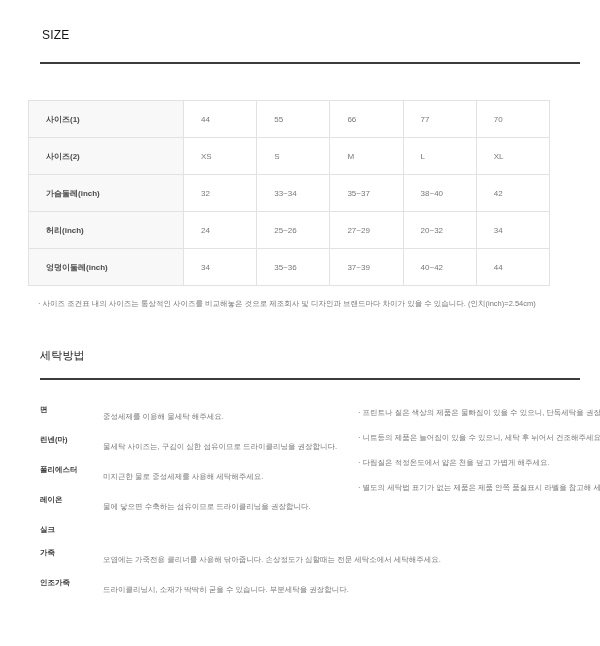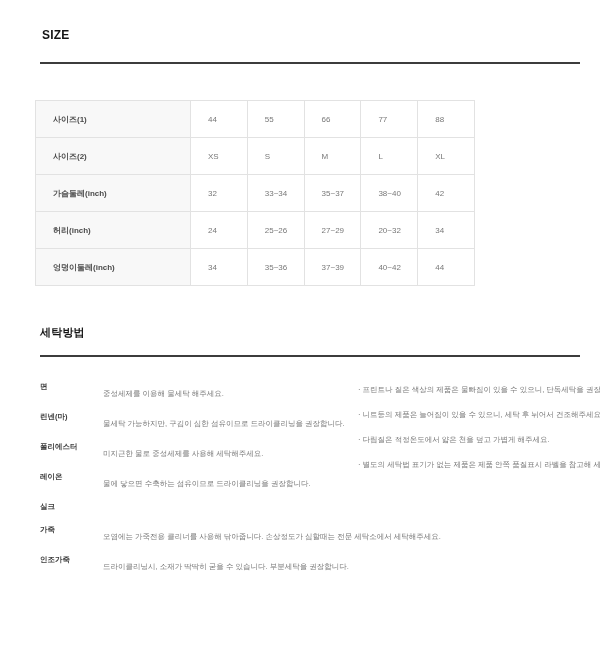--- a/index.html
+++ b/index.html
@@ -6,21 +6,21 @@
   html, body { background: #ffffff; }
   body { font-family: "Liberation Sans", "DejaVu Sans", sans-serif; }
   .page {
     position: relative;
     width: 600px;
     height: 646px;
     background: #ffffff;
     overflow: hidden;
   }
   .section-heading {
-    font-weight: bold;
+    font-weight: normal;
     color: #151515;
     letter-spacing: 0.2px;
   }
   .size-heading {
     padding-top: 28px;
     margin-left: 42px;
     font-size: 12px;
     line-height: 14px;
   }
   .rule {
@@ -28,22 +28,22 @@
     height: 2px;
     background: #3c3c3c;
     margin-left: 40px;
   }
   .rule-size { margin-top: 20px; }
   .rule-wash { margin-top: 16px; }
 
   table.size-table {
     border-collapse: collapse;
     table-layout: fixed;
-    width: 440px;
-    margin: 36px 0 0 35px;
+    width: 522px;
+    margin: 36px 0 0 28px;
     font-size: 8px;
   }
   table.size-table th, table.size-table td {
     border: 1px solid #e2e2e2;
     height: 37px;
     text-align: left;
     vertical-align: middle;
     padding-left: 17px;
   }
   table.size-table th {
@@ -111,21 +111,21 @@
   <div class="rule rule-size"></div>
 
   <table class="size-table">
     <tbody>
       <tr>
         <th>사이즈(1)</th>
         <td>44</td>
         <td>55</td>
         <td>66</td>
         <td>77</td>
-        <td>88</td>
+        <td>70</td>
       </tr>
       <tr>
         <th>사이즈(2)</th>
         <td>XS</td>
         <td>S</td>
         <td>M</td>
         <td>L</td>
         <td>XL</td>
       </tr>
       <tr>
@@ -148,34 +148,35 @@
         <th>엉덩이둘레(inch)</th>
         <td>34</td>
         <td>35~36</td>
         <td>37~39</td>
         <td>40~42</td>
         <td>44</td>
       </tr>
     </tbody>
   </table>
 
+  <div class="size-note">· 사이즈 조건표 내의 사이즈는 통상적인 사이즈를 비교해놓은 것으로 제조회사 및 디자인과 브랜드마다 차이가 있을 수 있습니다. (인치(inch)=2.54cm)</div>
 
   <div class="section-heading wash-heading">세탁방법</div>
   <div class="rule rule-wash"></div>
 
   <div class="wash-body">
 
     <div class="care-list">
       <div class="care-row">
         <span class="care-label">면</span>
         <span class="care-desc">중성세제를 이용해 물세탁 해주세요.</span>
       </div>
       <div class="care-row">
         <span class="care-label">린넨(마)</span>
-        <span class="care-desc">물세탁 가능하지만, 구김이 심한 섬유이므로 드라이클리닝을 권장합니다.</span>
+        <span class="care-desc">물세탁 사이즈는, 구김이 심한 섬유이므로 드라이클리닝을 권장합니다.</span>
       </div>
       <div class="care-row">
         <span class="care-label">폴리에스터</span>
         <span class="care-desc">미지근한 물로 중성세제를 사용해 세탁해주세요.</span>
       </div>
       <div class="care-row">
         <span class="care-label">레이온</span>
         <span class="care-desc">물에 닿으면 수축하는 섬유이므로 드라이클리닝을 권장합니다.</span>
       </div>
       <div class="care-row">

